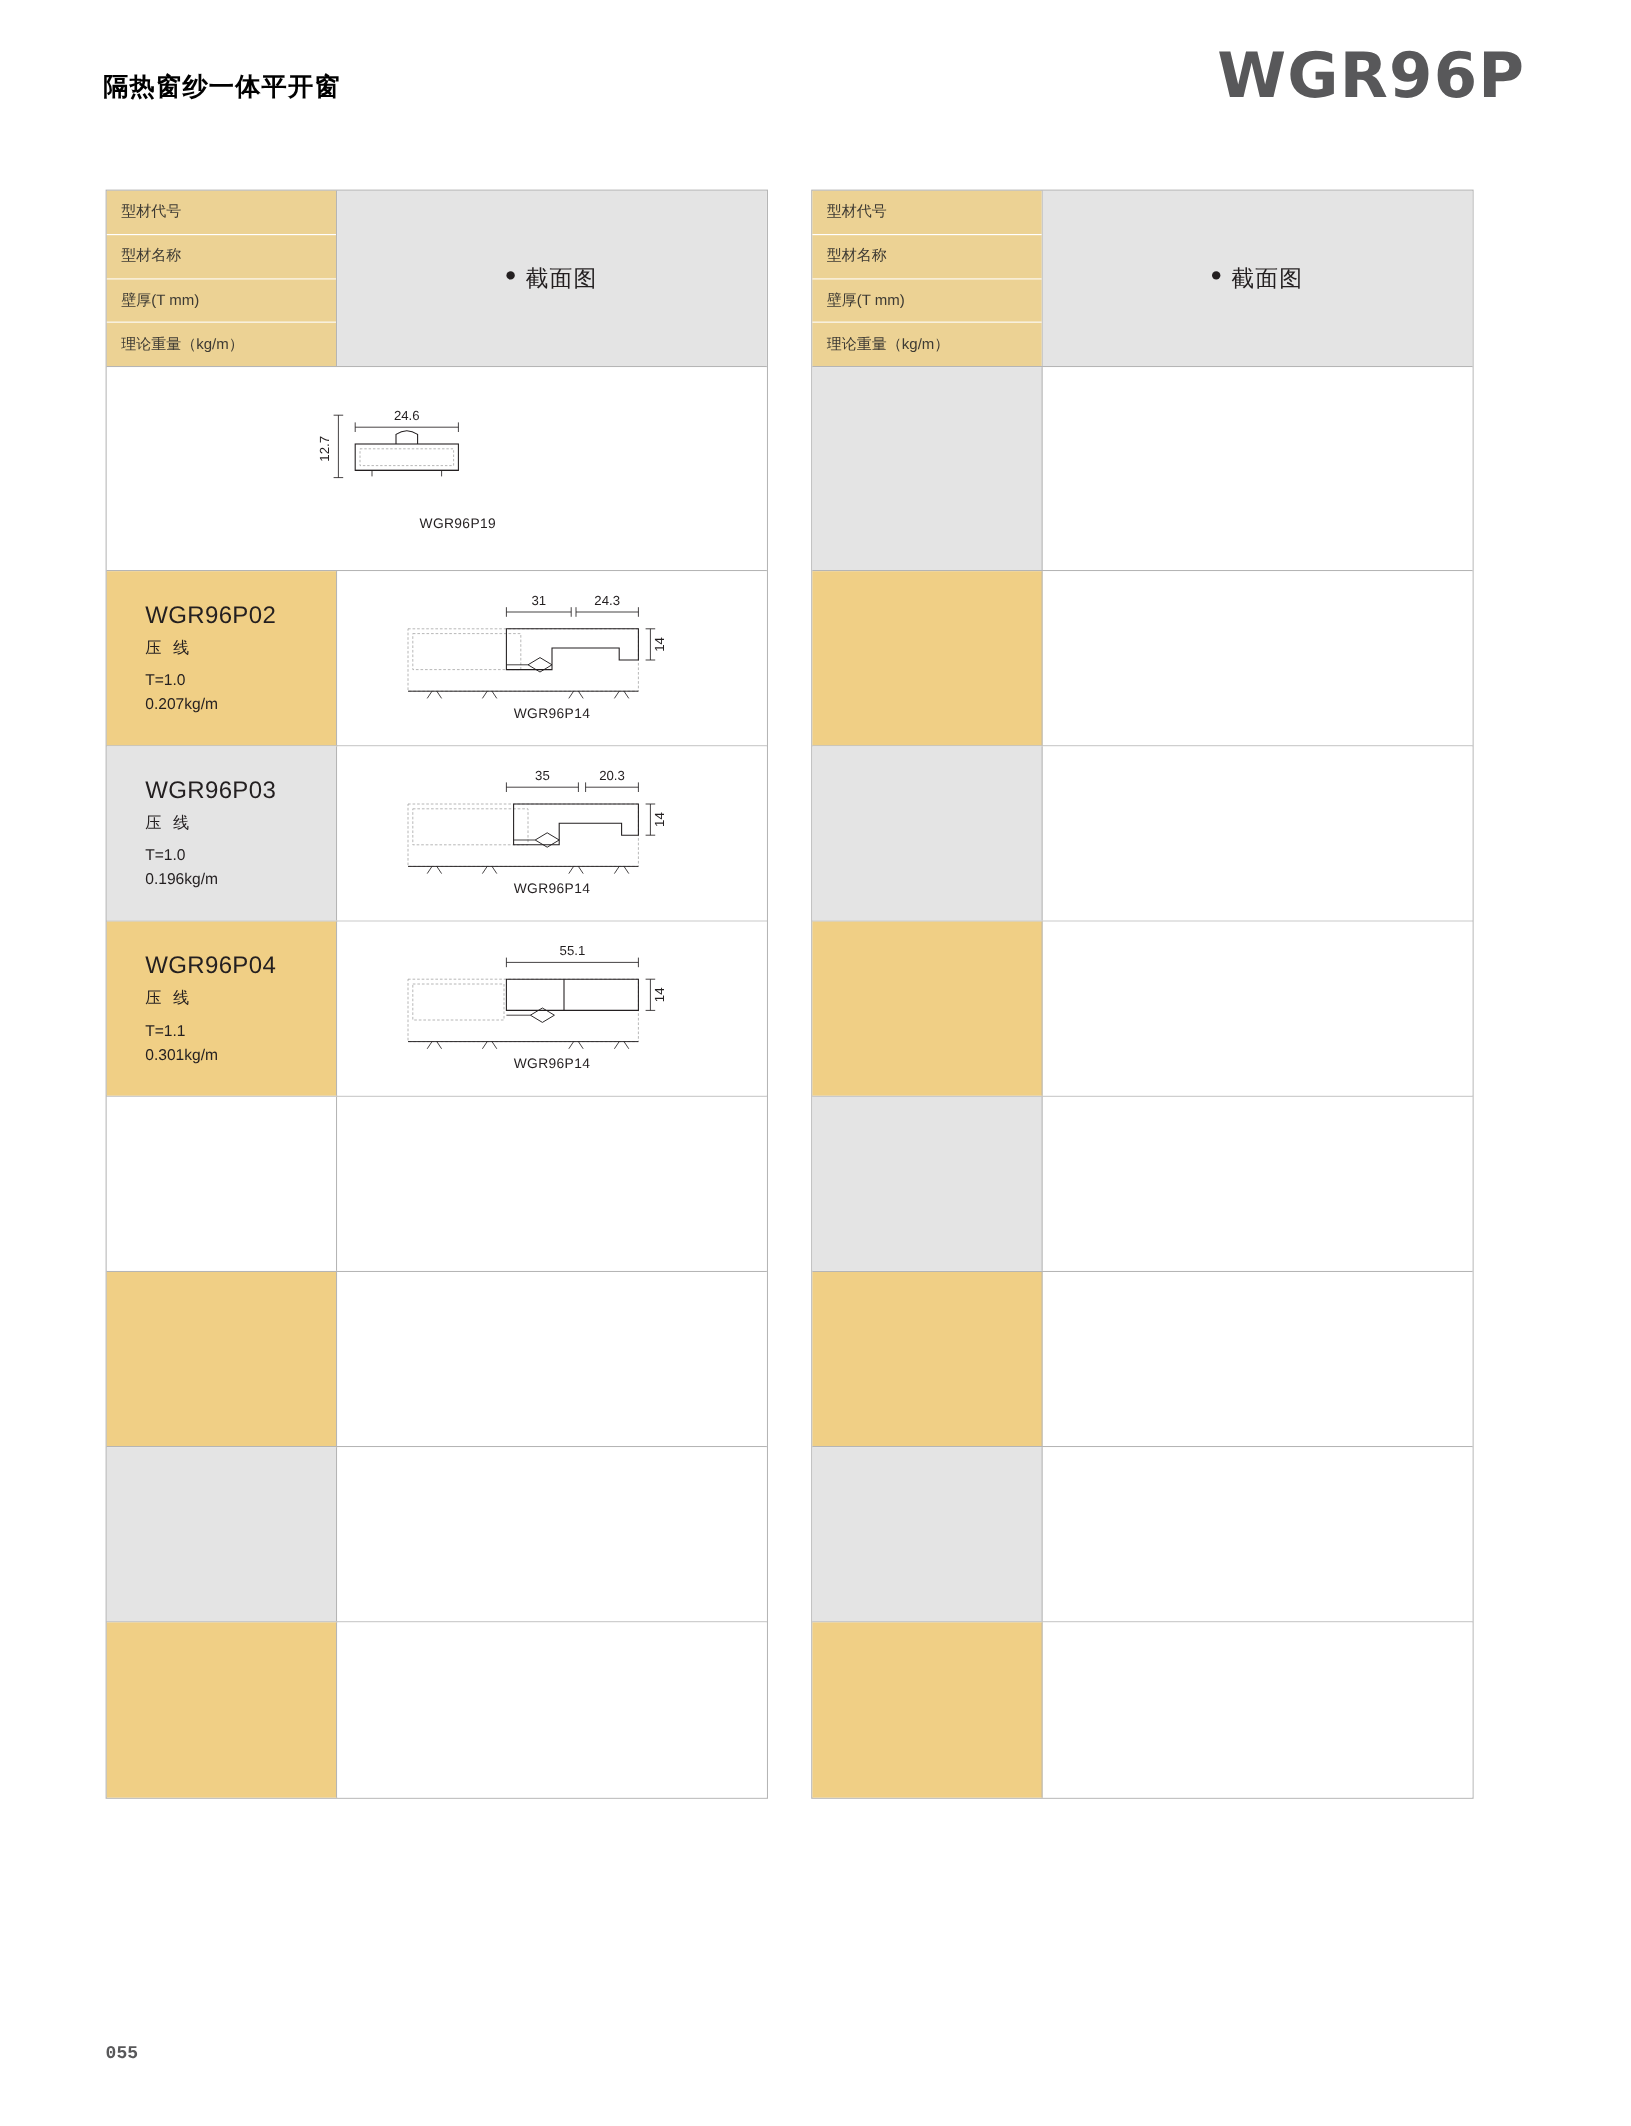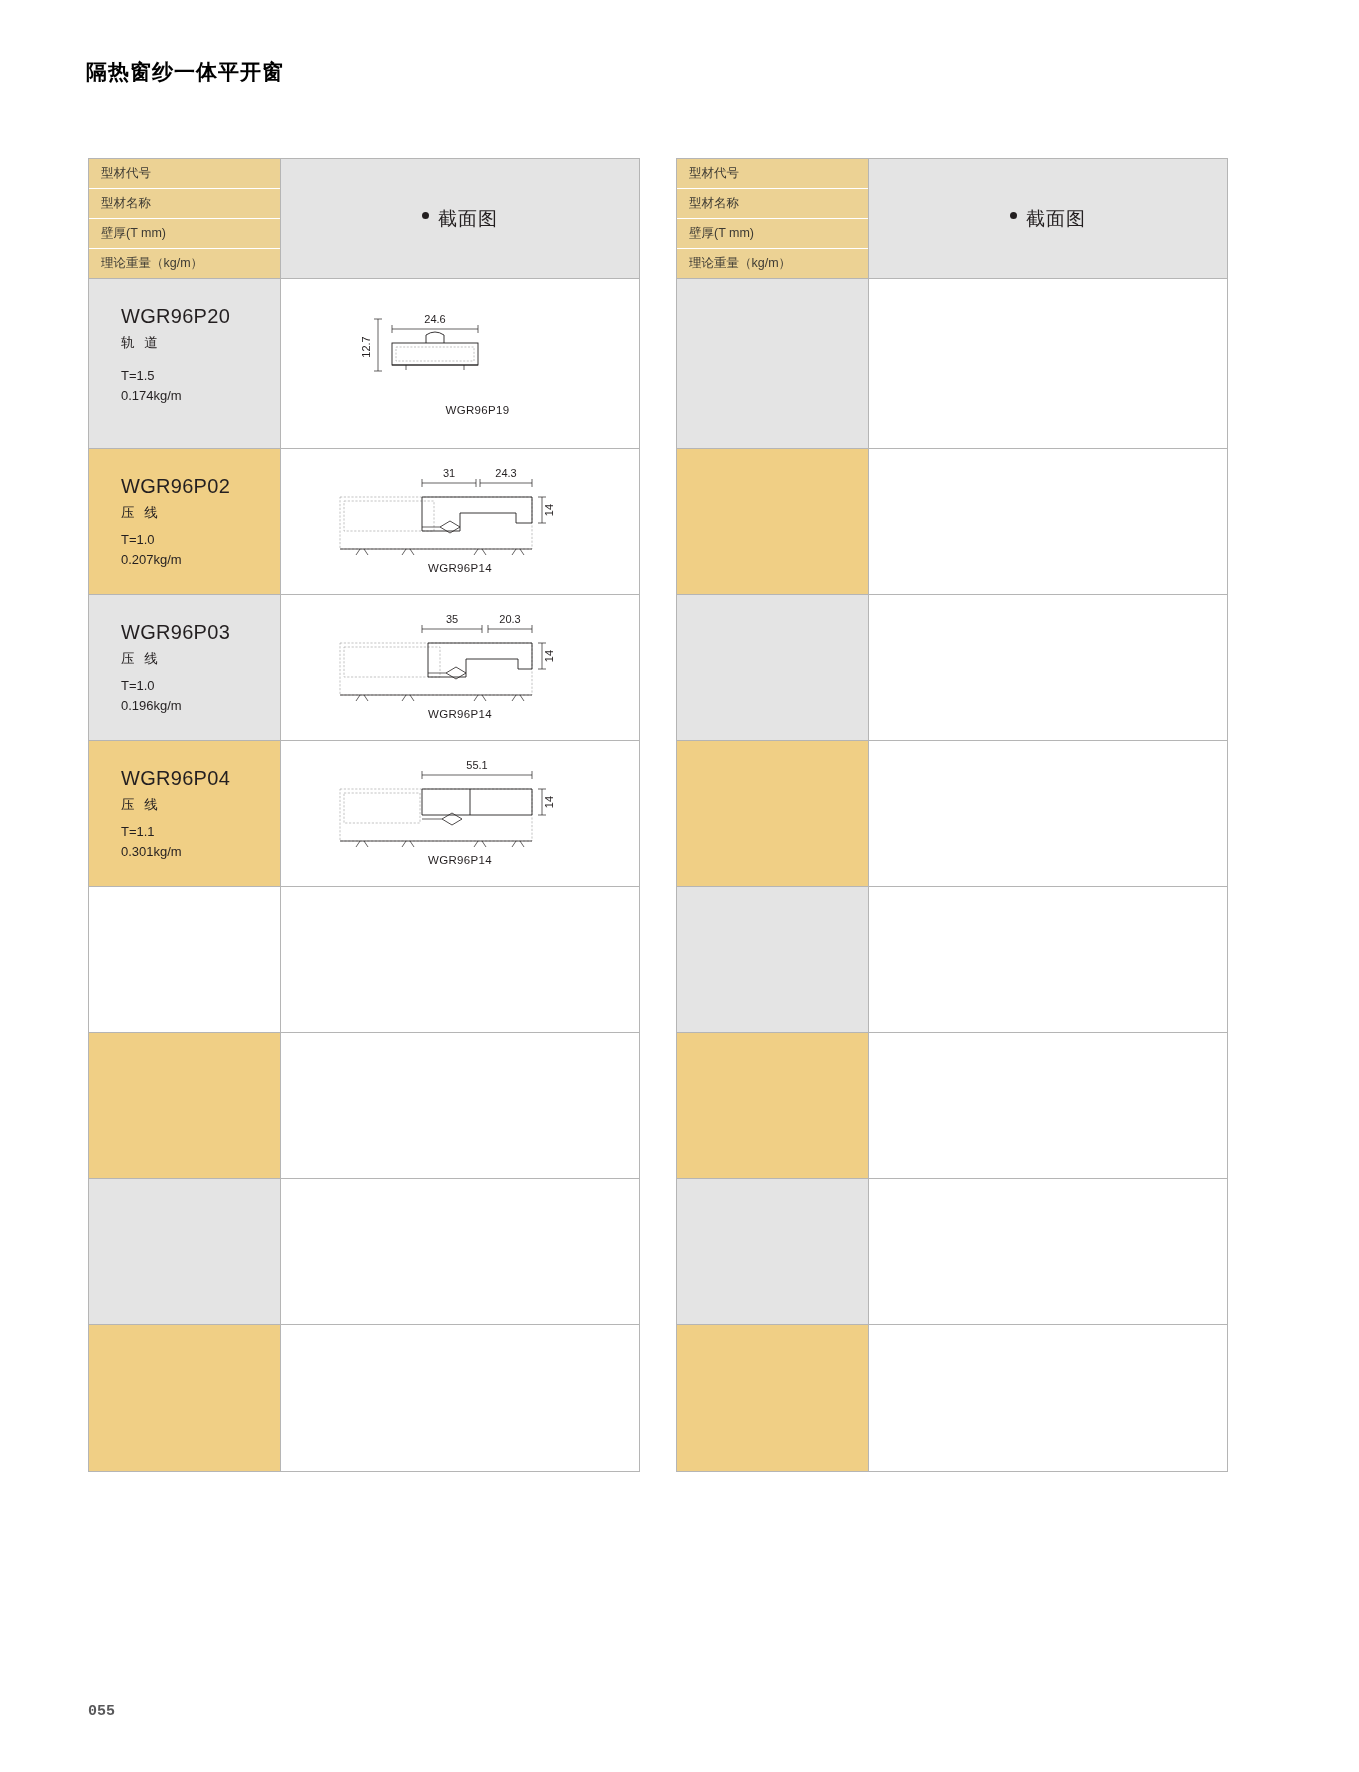--- a/index.html
+++ b/index.html
@@ -52,21 +52,21 @@
     position: absolute;
     top: 158px;
     border: 1px solid #b5b5b5;
     box-sizing: border-box;
   }
   .table.left  { left: 88px;  width: 552px; }
   .table.right { left: 676px; width: 552px; }
 
   .thead {
     display: flex;
-    height: 120px;
+    height: 147px;
     box-sizing: border-box;
     border-bottom: 1px solid #b5b5b5;
   }
   .thead .labels {
     width: 192px;
     box-sizing: border-box;
     border-right: 1px solid #b5b5b5;
     display: flex;
     flex-direction: column;
   }
@@ -180,46 +180,39 @@
   svg { display: block; }
   .dim-text { font-size: 11px; fill: #231f20; font-family: "Liberation Sans", sans-serif; }
 </style>
 </head>
 <body>
 
 <div class="page">
 
   <div class="header">
     <div class="header-title">隔热窗纱一体平开窗</div>
+    <div class="header-code">WGR96P</div>
   </div>
 
   <div class="table left">
 
     <div class="thead">
       <div class="labels">
         <div class="lbl">型材代号</div>
         <div class="lbl">型材名称</div>
         <div class="lbl">壁厚(T mm)</div>
         <div class="lbl">理论重量（kg/m）</div>
       </div>
       <div class="section">
         <span class="bullet"></span>
           <span>截面图</span>
       </div>
     </div>
 
     <div class="row" style="height:170px">
-      <div class="cell-info gray">
-        <div class="code">WGR96P20</div>
-        <div class="name">轨 道</div>
-        <div class="spec">
-          <div>T=1.5</div>
-          <div>0.174kg/m</div>
-        </div>
-      </div>
       <div class="cell-fig">
         <div class="fig-wrap">
           <svg width="260" height="130" viewBox="0 0 260 130">
 
             <g stroke="#231f20" stroke-width="0.7" fill="none">
               <line x1="48" y1="20" x2="48" y2="72"></line>
               <line x1="44" y1="20" x2="52" y2="20"></line>
               <line x1="44" y1="72" x2="52" y2="72"></line>
 
               <line x1="62" y1="30" x2="148" y2="30"></line>

